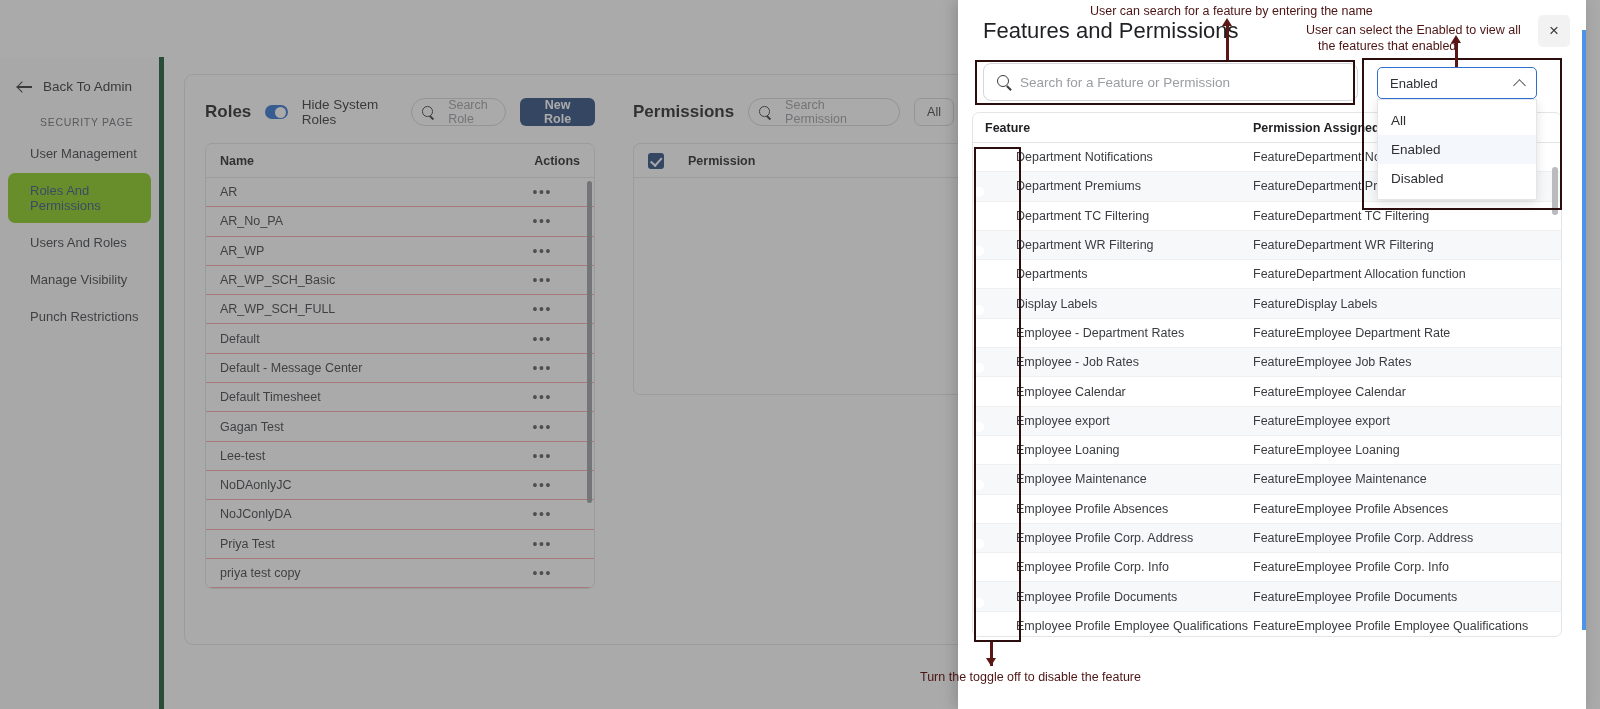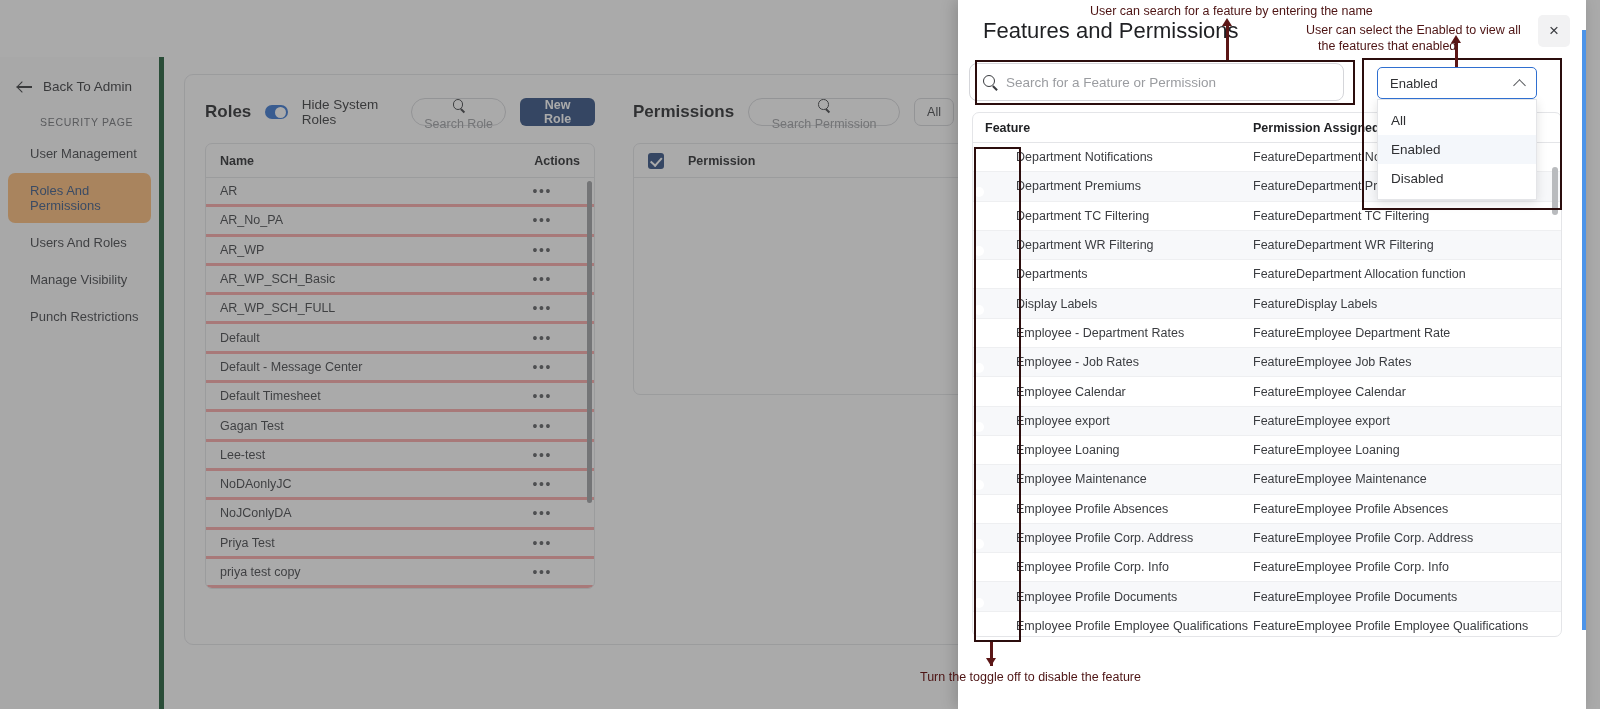--- a/index.html
+++ b/index.html
@@ -44,53 +44,53 @@
   }
   .back-admin { display:flex; align-items:center; gap:10px; padding:8px 0 8px 18px;
      font-size:13.5px; color:#2f3033; cursor:pointer; }
   .arrow-left { width:15px; height:15px; position:relative; }
   .arrow-left:before{content:"";position:absolute;left:0;top:7px;width:14px;height:1.6px;background:#2f3033;}
   .arrow-left:after{content:"";position:absolute;left:0;top:3.5px;width:7px;height:7px;
      border-left:1.6px solid #2f3033;border-bottom:1.6px solid #2f3033;transform:rotate(45deg);}
   .sec-label { font-size:10.5px; letter-spacing:.7px; color:#6a6c70; padding:14px 0 6px 40px; }
   .nav-item { font-size:13px; color:#3a3c40; padding:10px 0 10px 22px; margin:2px 8px;
      border-radius:7px; cursor:pointer; }
-  .nav-item.active { background:#fdba74; color:#32507e; }
+  .nav-item.active { background:#84cc16; color:#32507e; }
 
   .app-main { position:absolute; top:57px; left:164px; right:0; bottom:0; background:#ffffff; }
   .panel-wrap { position:absolute; top:17px; left:20px; right:18px; bottom:64px;
      background:#ffffff; border:1px solid #e4e5e8; border-radius:9px; display:flex; }
   .roles-col { width:430px; padding:18px 20px 0 20px; }
   .perm-col  { flex:1; padding:18px 20px 0 18px; border-left:0; }
 
   .col-head { display:flex; align-items:center; gap:14px; height:38px; }
   .col-title { font-size:17px; font-weight:bold; color:#1f2023; }
   .toggle-sm { width:27px; height:14px; border-radius:9px; background:#2f6fd0; position:relative; cursor:pointer; }
   .toggle-sm i { position:absolute; right:1.5px; top:1.5px; width:11px; height:11px; background:#fff; border-radius:50%; }
   .toggle-label { font-size:13.5px; color:#2f3033; }
   .searchbox { height:28px; border:1px solid #d5d6da; border-radius:14px;
-     display:flex; align-items:center; gap:6px; padding:0 10px; background:#fff;flex-direction:column; }
+     display:flex; align-items:center; gap:14px; padding:0 10px; background:#fff; }
   .searchbox.role { width:110px; }
   .searchbox.perm { width:152px; }
   .mag { width:12px; height:12px; position:relative; flex:none; }
   .mag:before{content:"";position:absolute;left:0;top:0;width:8.5px;height:8.5px;border:1.6px solid #3a3c40;border-radius:50%;}
   .mag:after{content:"";position:absolute;left:8px;top:8.5px;width:5px;height:1.6px;background:#3a3c40;transform:rotate(45deg);transform-origin:left;}
   .ph { font-size:12.5px; color:#9a9ca0; }
   .btn-primary { height:28px; padding:0 14px; background:#27477c; color:#fff; font-size:12.5px;
      font-weight:bold; border:none; border-radius:6px; cursor:pointer; }
   .filter-pill { height:28px; padding:0 12px; border:1px solid #d5d6da; border-radius:7px;
      background:#fff; font-size:12.5px; color:#3a3c40; display:flex; align-items:center; cursor:pointer; }
 
   .tbl { margin-top:12px; border:1px solid #e4e5e8; border-radius:7px; overflow:hidden; background:#fff; }
   .tbl-head { display:flex; align-items:center; height:34px; padding:0 14px; font-size:12.5px;
      font-weight:bold; color:#1f2023; border-bottom:1px solid #e4e5e8; }
   .tbl-head .c1 { flex:1; }
   .tbl-body { position:relative; }
   .trow { display:flex; align-items:center; height:29.3px; padding:0 14px;
-     font-size:12.5px; color:#3a3c40; border-bottom:3px solid #fca5a5; cursor:pointer; }
+     font-size:12.5px; color:#3a3c40; border-bottom:1px solid #fca5a5; cursor:pointer; }
   .trow .c1 { flex:1; }
   .dots { letter-spacing:1.6px; color:#55575b; font-size:14px; padding-right:28px; }
   .vscroll { position:absolute; right:2px; top:3px; width:5px; height:322px;
      background:#9b9da1; border-radius:3px; }
 
   .perm-tbl { margin-top:12px; border:1px solid #e4e5e8; border-radius:7px; background:#fff; height:252px; }
   .perm-head { display:flex; align-items:center; gap:24px; height:34px; padding:0 14px;
      border-bottom:1px solid #e4e5e8; font-size:12.5px; font-weight:bold; color:#1f2023; }
   .chk { width:16px; height:16px; border-radius:3px; background:#27477c; position:relative; cursor:pointer; flex:none;}
   .chk:after{content:"";position:absolute;left:4.5px;top:2px;width:4.5px;height:8.5px;
@@ -112,21 +112,21 @@
   
   #modal {
     position:absolute; left:958px; top:0; width:628px; height:709px;
     background:#ffffff; box-shadow:-3px 0 14px rgba(0,0,0,.18);
   }
   .modal-title { position:absolute; left:25px; top:18px; font-size:22px; color:#1f2023; }
   .modal-close { position:absolute; right:16px; top:15px; width:32px; height:32px;
      background:#f2f2f3; border:none; border-radius:5px; color:#3a3c40; font-size:17px;
      display:flex; align-items:center; justify-content:center; cursor:pointer; }
 
-  .m-search { position:absolute; left:11px; top:63px; width:375px; height:38px;
+  .m-search { position:absolute; left:25px; top:63px; width:375px; height:38px;
      border:1px solid #d5d6da; border-radius:8px; display:flex; align-items:center; gap:9px; padding:0 13px; }
   .m-search .mag { width:14px; height:14px; }
   .m-search .mag:before{width:10px;height:10px;}
   .m-search .mag:after{left:9.5px;top:10px;width:6px;}
   .m-search .ph { font-size:13.5px; color:#9a9ca0; }
 
   .m-select { position:absolute; left:1377px; top:67px; width:160px; height:32px;
      border:1.6px solid #2f6fd0; border-radius:5px; background:#fff;
      display:flex; align-items:center; justify-content:space-between; padding:0 12px;
      font-size:13px; color:#2f3033; cursor:pointer; z-index:40; }

